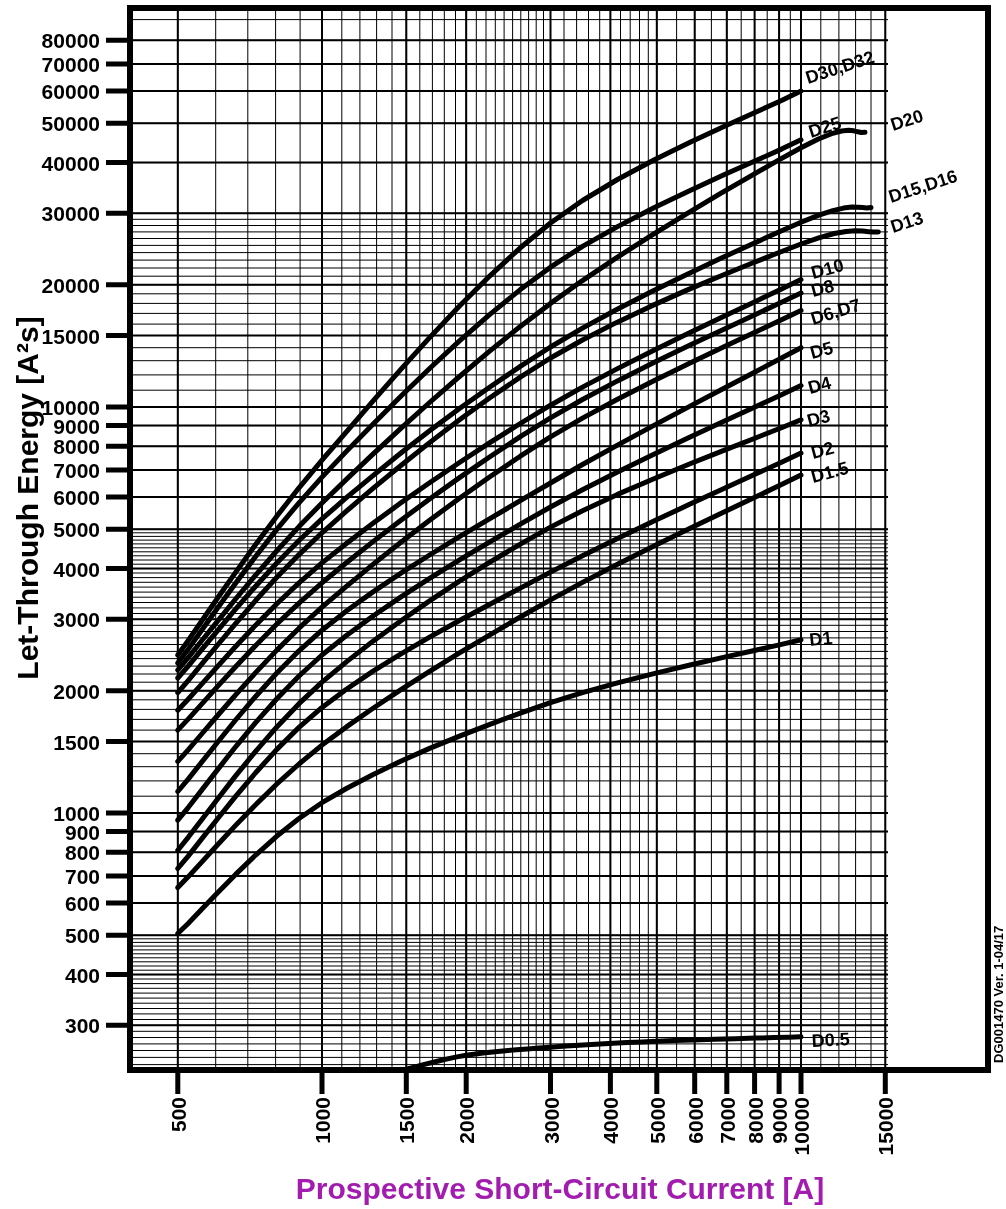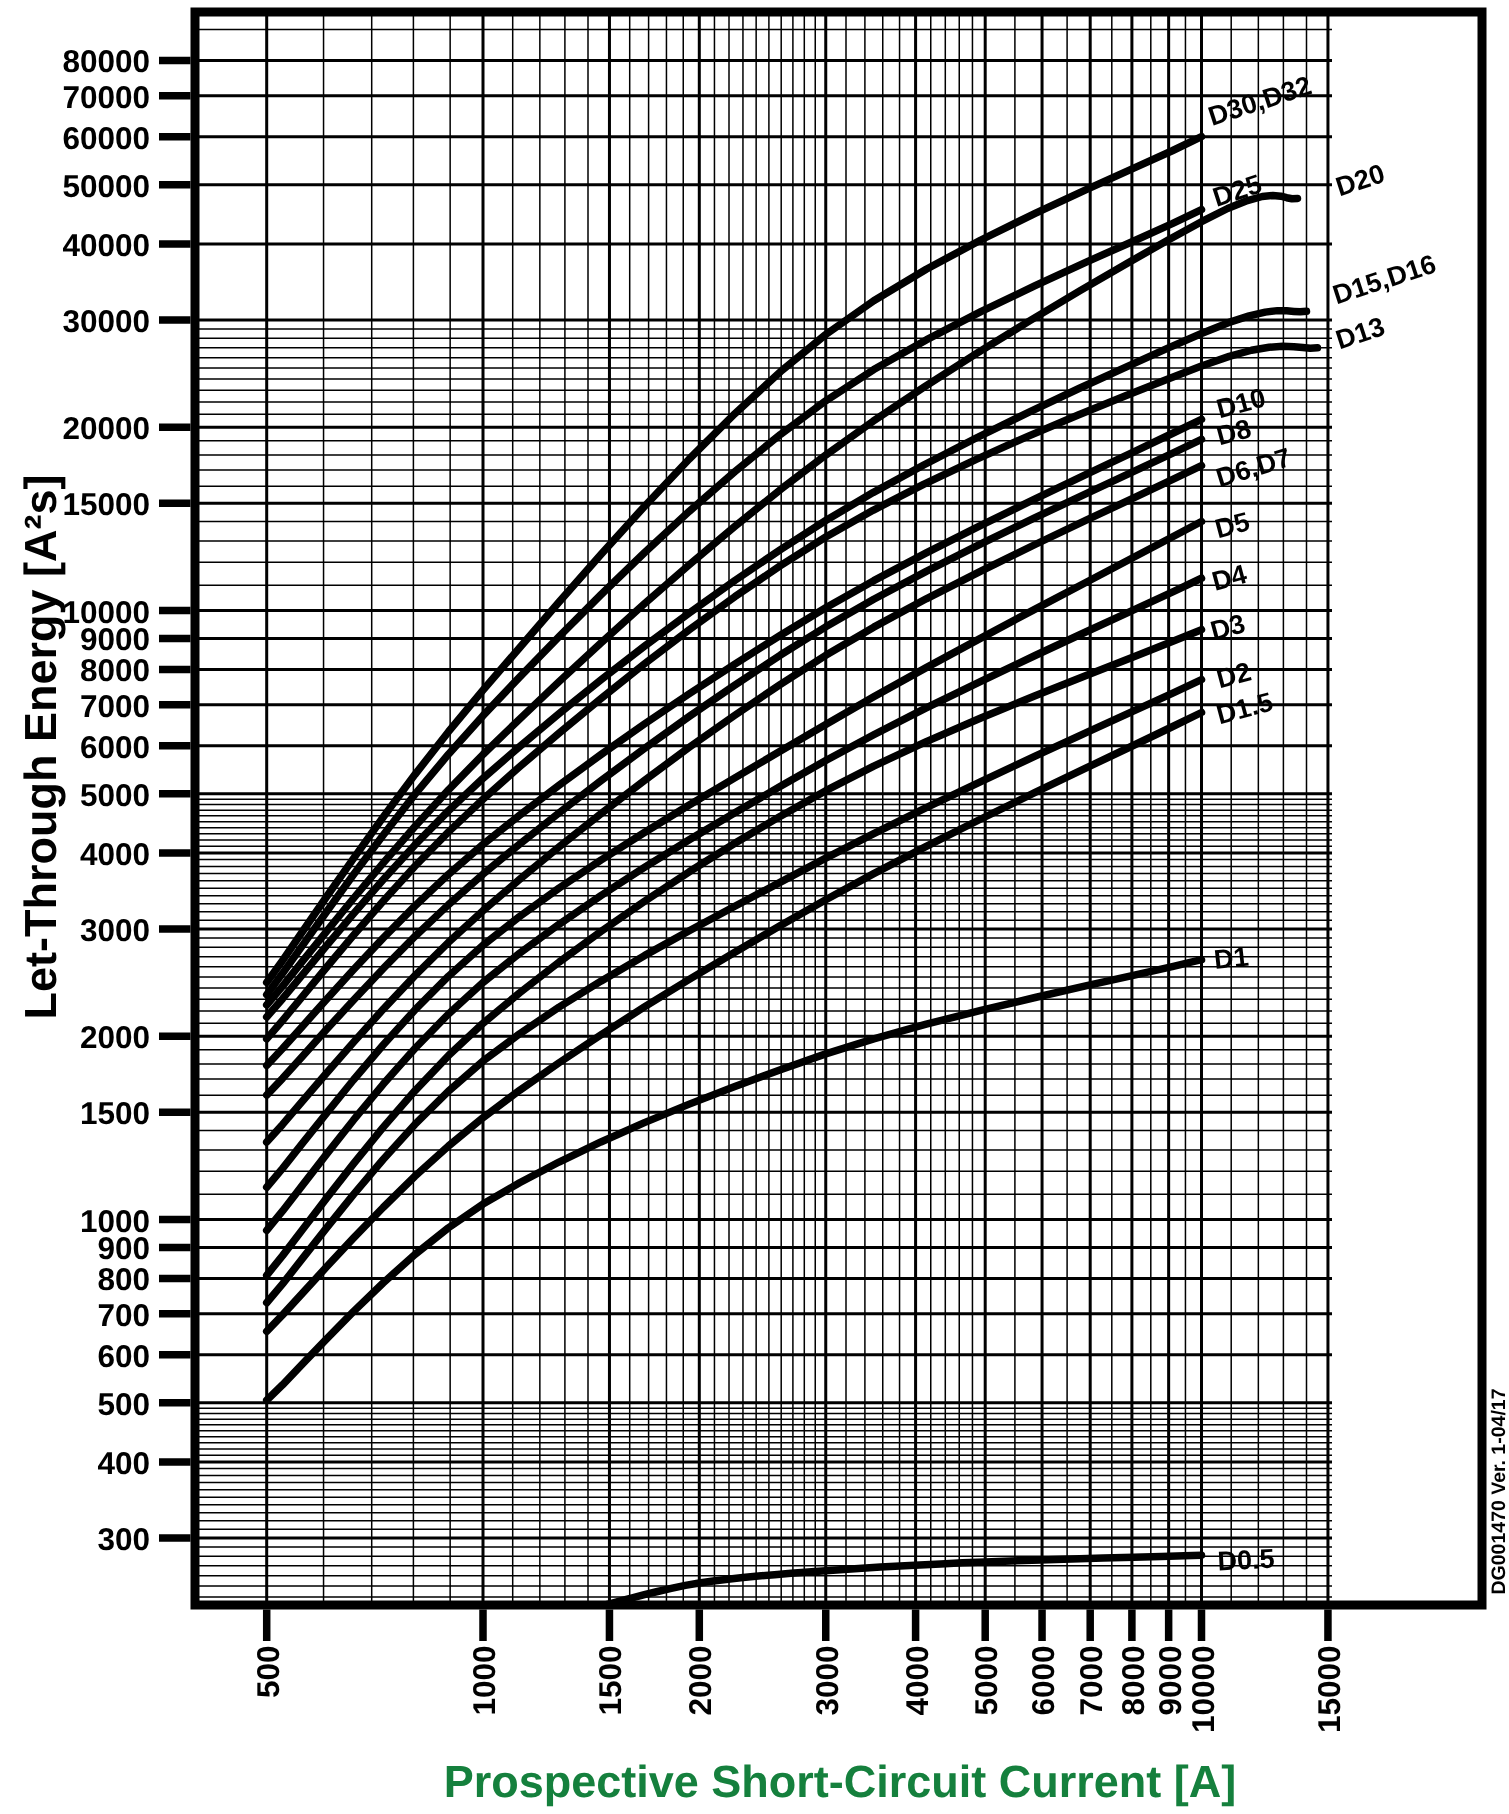--- a/index.html
+++ b/index.html
@@ -2,21 +2,21 @@
 <html><head>
 <meta charset="utf-8">
 <style>
   html,body{margin:0;padding:0;background:#fff;}
   .chart{position:relative;width:1006px;height:1209px;background:#fff;overflow:hidden;
          font-family:"Liberation Sans",sans-serif;}
   .chart svg{position:absolute;left:0;top:0;}
   .ytitle{position:absolute;left:28px;top:498px;transform:translate(-50%,-50%) rotate(-90deg);
           font-weight:bold;font-size:30px;color:#000;white-space:nowrap;}
   .xtitle{position:absolute;left:560px;top:1172px;transform:translateX(-50%);
-          font-weight:bold;font-size:30px;color:#15803d;white-space:nowrap;}
+          font-weight:bold;font-size:30px;color:#a21caf;white-space:nowrap;}
   .watermark{position:absolute;left:991px;top:1063px;transform-origin:0 0;transform:rotate(-90deg);
           font-weight:bold;font-size:13px;color:#000;white-space:nowrap;}
   .tick{font:bold 21px "Liberation Sans",sans-serif;fill:#000;}
   .clabel{font:bold 18px "Liberation Sans",sans-serif;fill:#000;}
   .curve{fill:none;stroke:#000;stroke-width:5;stroke-linecap:round;stroke-linejoin:round;}
 </style>
 </head>
 <body>
 
 <div class="chart">

